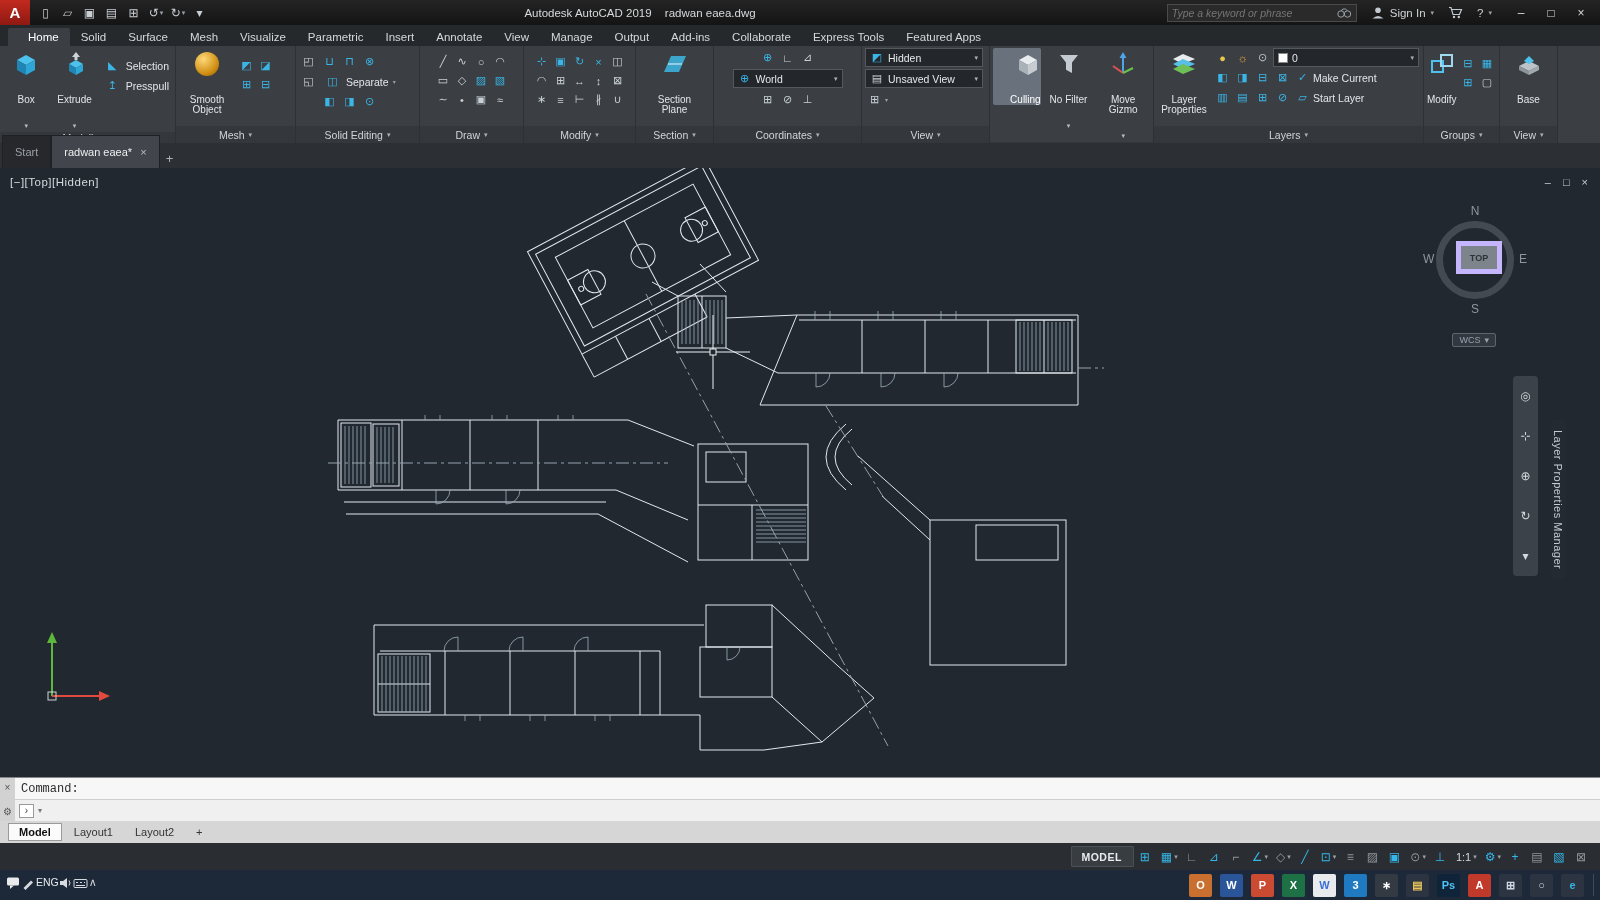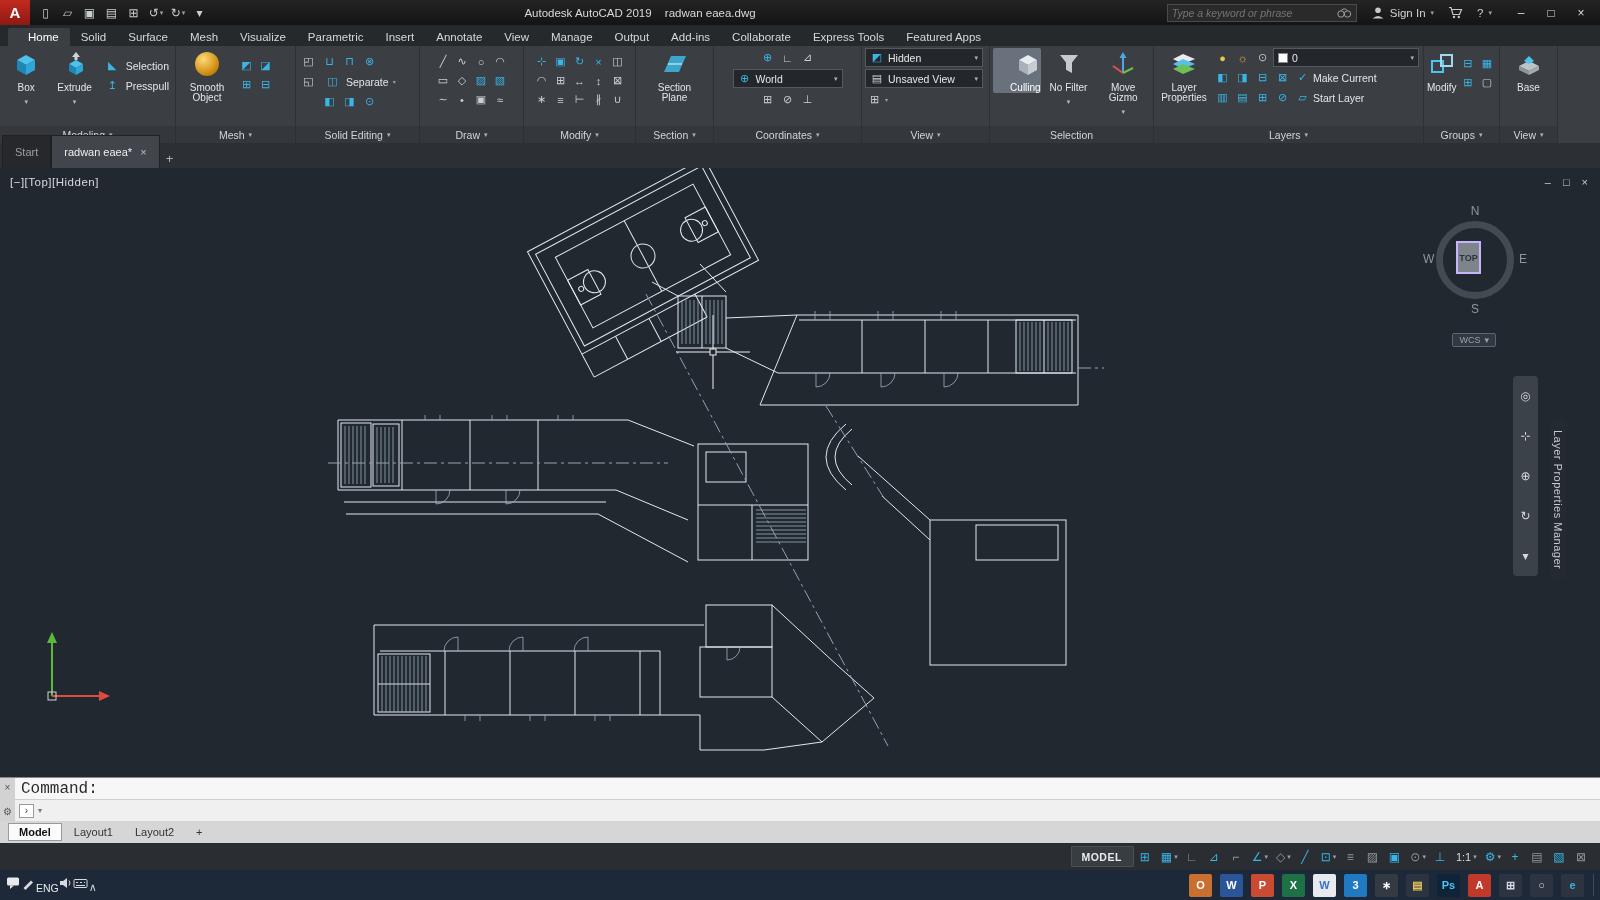--- a/index.html
+++ b/index.html
@@ -28,21 +28,21 @@
   .ribbon-tabs { height:21px; background:#26292c; display:flex; align-items:flex-end; padding-left:8px; flex:none; }
   .rtab { padding:3px 11px 3px; font-size:11.5px; color:#d5d8da; cursor:default; }
   .rtab[data-active="true"] { background:#3b3f44; color:#fff; border-radius:2px 2px 0 0;padding-left:20px; }
 
   
   .ribbon { height:97px; background:#3b3f44; display:flex; flex:none; }
   .panel { display:flex; flex-direction:column; border-right:1px solid #2e3134; flex:none; }
   .pc { flex:1; display:flex; gap:2px; padding:2px 3px; align-items:flex-start; }
   .plabel { height:17px; background:#34373b; display:flex; align-items:center; justify-content:center; gap:4px; font-size:10.5px; color:#d2d5d8; }
   .plcaret { font-size:7px; color:#aeb2b6; }
-  .bigbtn { width:48px; display:flex; flex-direction:column; align-items:center; padding-top:2px; gap:5px; color:#e3e6e9; font-size:10px; text-align:center; border-radius:2px; }
+  .bigbtn { width:48px; display:flex; flex-direction:column; align-items:center; padding-top:2px; gap:17px; color:#e3e6e9; font-size:10px; text-align:center; border-radius:2px; }
   .bigbtn .bicon { height:28px; display:flex; align-items:center; }
   .bigbtn .blabel { line-height:10px; }
   .bigbtn .bcaret { font-size:7px; color:#b8bcc0; }
   .bigbtn.hl { background:#69727c;align-items:flex-end; }
   .col { display:flex; flex-direction:column; gap:1px; }
   .row { display:flex; align-items:center; gap:1px; }
   .rowbtn { display:flex; align-items:center; gap:4px; height:19px; padding:0 3px; font-size:10.5px; color:#e3e6e9; white-space:nowrap; }
   .mi { width:19px; height:19px; display:grid; place-items:center; font-size:11px; color:#c7d0d7; }
   .mi[data-t="true"], .mi.t { color:#3ab5e6; }
   .micaret { font-size:6px; color:#9aa0a5; width:7px; }
@@ -63,54 +63,54 @@
   .ftab .fclose { font-size:11px; color:#b9bec3; }
   .ftab-plus { width:20px; height:20px; display:grid; place-items:center; color:#aeb3b8; font-size:13px; }
 
   
   .canvas { flex:1; position:relative; background:#212830; overflow:hidden; }
   .plan { position:absolute; inset:0; width:100%; height:100%; }
   .vplabel { position:absolute; top:8px; left:10px; font-size:11.5px; color:#d4d9dd; letter-spacing:.5px; display:flex; }
   .vpwin { position:absolute; top:8px; right:12px; display:flex; gap:12px; color:#c9ced3; font-size:11px; }
   .viewcube { position:absolute; top:36px; right:73px; width:104px; height:112px; color:#8f969d; font-size:12px; }
   .vc-ring { position:absolute; top:17px; left:13px; width:78px; height:78px; border:7px solid rgba(125,131,138,.38); border-radius:50%; }
-  .vc-face { position:absolute; top:37px; left:33px; width:25px; height:33px; background:#7e848b; border:2px solid #c4b5fd; color:#2e3338; font-size:9px; display:grid; place-items:center; font-weight:bold; }
+  .vc-face { position:absolute; top:37px; left:33px; width:46px; height:33px; background:#7e848b; border:5px solid #c4b5fd; color:#2e3338; font-size:9px; display:grid; place-items:center; font-weight:bold; }
   .vc-n { position:absolute; top:0; left:0; right:0; text-align:center; }
   .vc-s { position:absolute; bottom:0; left:0; right:0; text-align:center; }
   .vc-w { position:absolute; left:0; top:48px; }
   .vc-e { position:absolute; right:0; top:48px; }
   .wcs { position:absolute; top:165px; right:104px; font-size:9px; color:#98a2ac; border:1px solid #5c6670; background:rgba(60,66,74,.6); padding:1px 6px; border-radius:2px; display:flex; gap:4px; align-items:center; }
   .navbar { position:absolute; right:62px; top:208px; width:25px; height:200px; background:rgba(82,88,96,.55); border-radius:4px; display:flex; flex-direction:column; align-items:center; justify-content:space-around; color:#d6dade; font-size:12px; }
   .palette-tab { position:absolute; right:34px; top:252px; writing-mode:vertical-rl; font-size:11px; color:#c5cbd1; letter-spacing:.5px; background:rgba(40,44,50,.45); padding:10px 2px; border-radius:3px; }
 
   
   .cmdpanel { height:44px; display:flex; border-top:1px solid #84878a; flex:none; background:#ececec; }
   .cmdside { width:15px; background:#d2d2d2; display:flex; flex-direction:column; align-items:center; justify-content:space-between; padding:4px 0; color:#555; font-size:10px; }
   .cmdmain { flex:1; display:flex; flex-direction:column; }
-  .cmdrow1 { flex:1; background:#f7f7f7; border-bottom:1px solid #cfcfcf; display:flex; align-items:center; padding-left:6px; font-family:"Liberation Mono", monospace; font-size:16px; color:#2b2b2b; }
+  .cmdrow1 { flex:1; background:#f7f7f7; border-bottom:1px solid #cfcfcf; display:flex; align-items:center; padding-left:6px; font-family:"Liberation Mono", monospace; font-size:12px; color:#2b2b2b; }
   .cmdrow2 { flex:1; background:#f0f0f0; display:flex; align-items:center; gap:4px; padding-left:4px; color:#666; }
   .cmdbox { width:15px; height:14px; border:1px solid #9a9a9a; background:#fff; display:grid; place-items:center; font-size:10px; color:#444; }
   .cmdcaret { font-size:8px; color:#777; }
 
   
   .layouttabs { height:22px; background:#d6d6d6; display:flex; align-items:center; padding-left:8px; gap:2px; font-size:11px; flex:none; }
   .ltab { padding:2px 10px; color:#333; }
   .ltab[data-active="true"] { background:#fbfbfb; border:1px solid #9a9a9a; font-weight:bold; color:#111; }
 
   
   .statusbar { height:27px; background:#2a2d31; display:flex; align-items:center; justify-content:flex-end; gap:2px; padding-right:8px; flex:none; }
   .sb-item { min-width:20px; height:21px; display:flex; align-items:center; justify-content:center; gap:2px; color:#8d959c; font-size:12px; padding:0 3px; border-radius:1px; }
   .sb-item[data-on="true"] { color:#35b7ea; }
   .sb-item[data-wide="true"] { background:#383d42; border:1px solid #4a5055; color:#e8ecef; font-size:10.5px; font-weight:bold; padding:0 9px; letter-spacing:.5px; }
   .sb-item[data-name="annotation-scale"] { color:#d5d9dd; font-size:11px; }
   .sb-caret { font-size:7px; color:#9aa0a5; }
 
   
   .taskbar { height:30px; background:#1d2838; display:flex; align-items:center; padding:0 6px; gap:9px; flex:none; color:#dfe3e8; }
-  .tb-sys { display:flex; align-items:flex-end; }
+  .tb-sys { display:flex; align-items:flex-start; }
   .tb-eng { font-size:10.5px; color:#e8ecef; }
   .tb-chev { font-size:11px; color:#cfd5db; }
   .tb-apps { margin-left:auto; display:flex; align-items:center; gap:8px; }
   .tb-app { width:23px; height:23px; border-radius:2px; display:grid; place-items:center; font-size:11px; font-weight:bold; color:#fff; }
   .tb-edge-sep { width:1px; height:22px; background:#3c4a5c; }
 </style>
 </head>
 <body>
 
 <div class="app" data-name="autocad-window">

